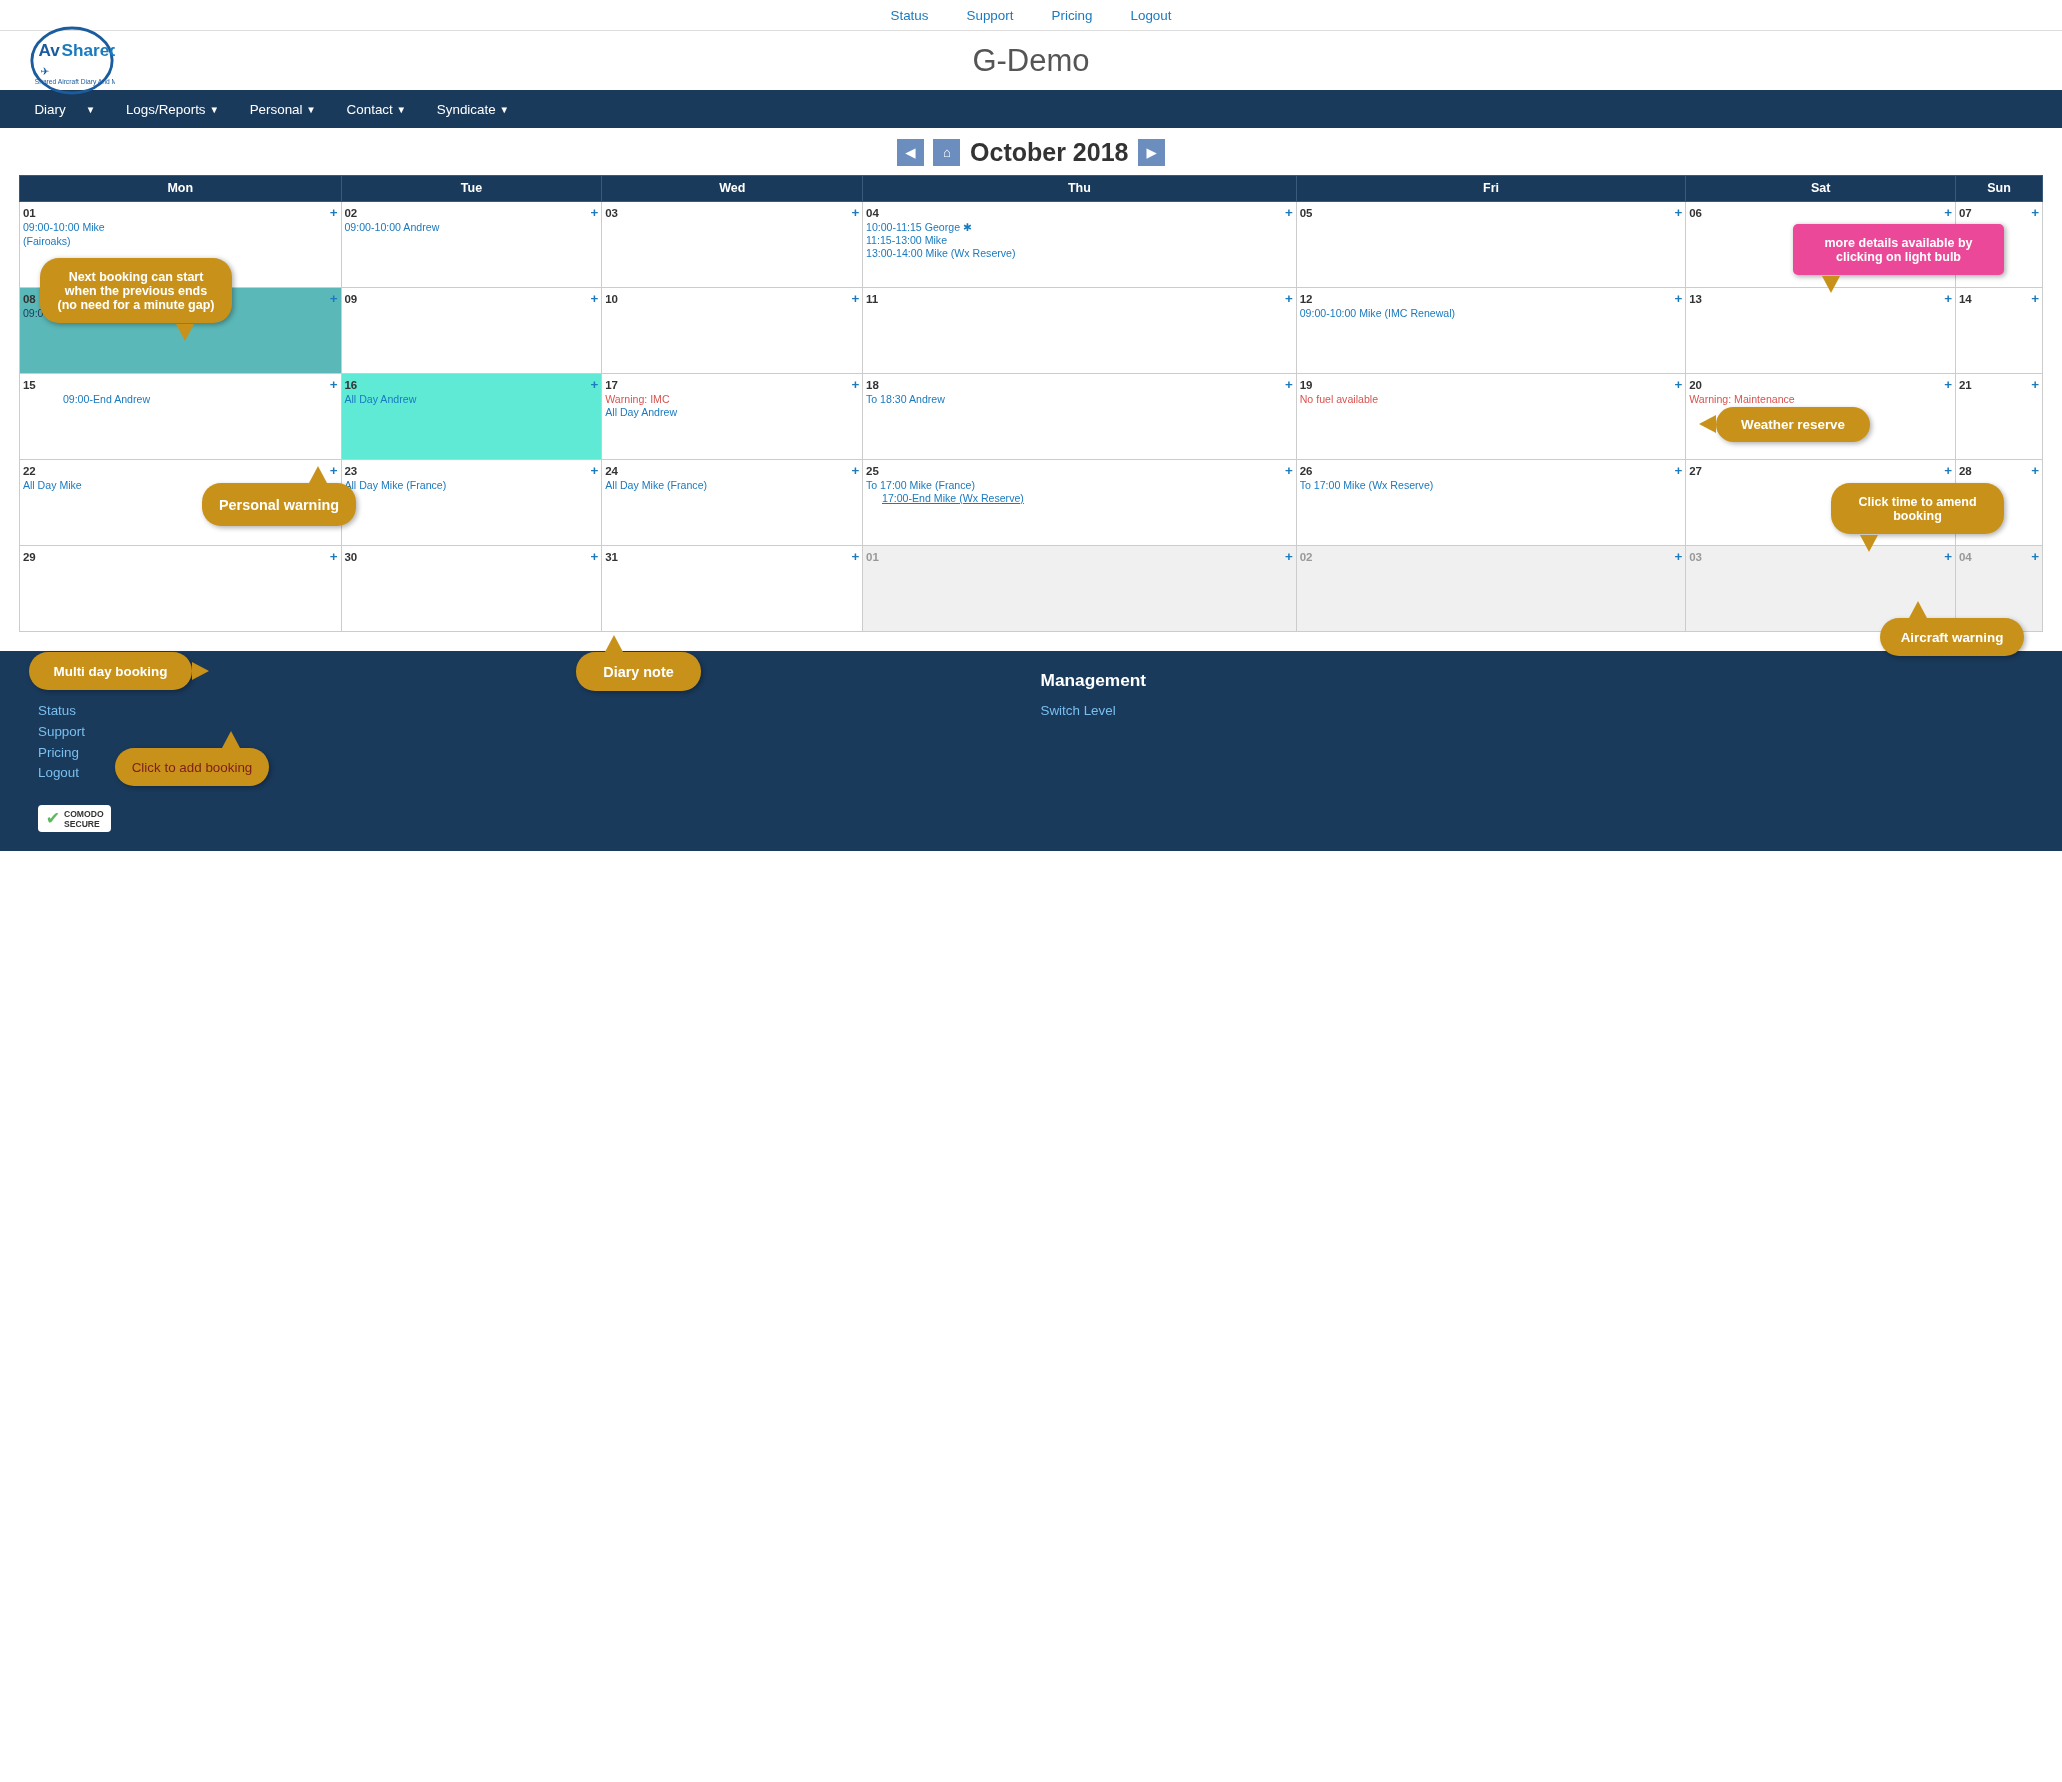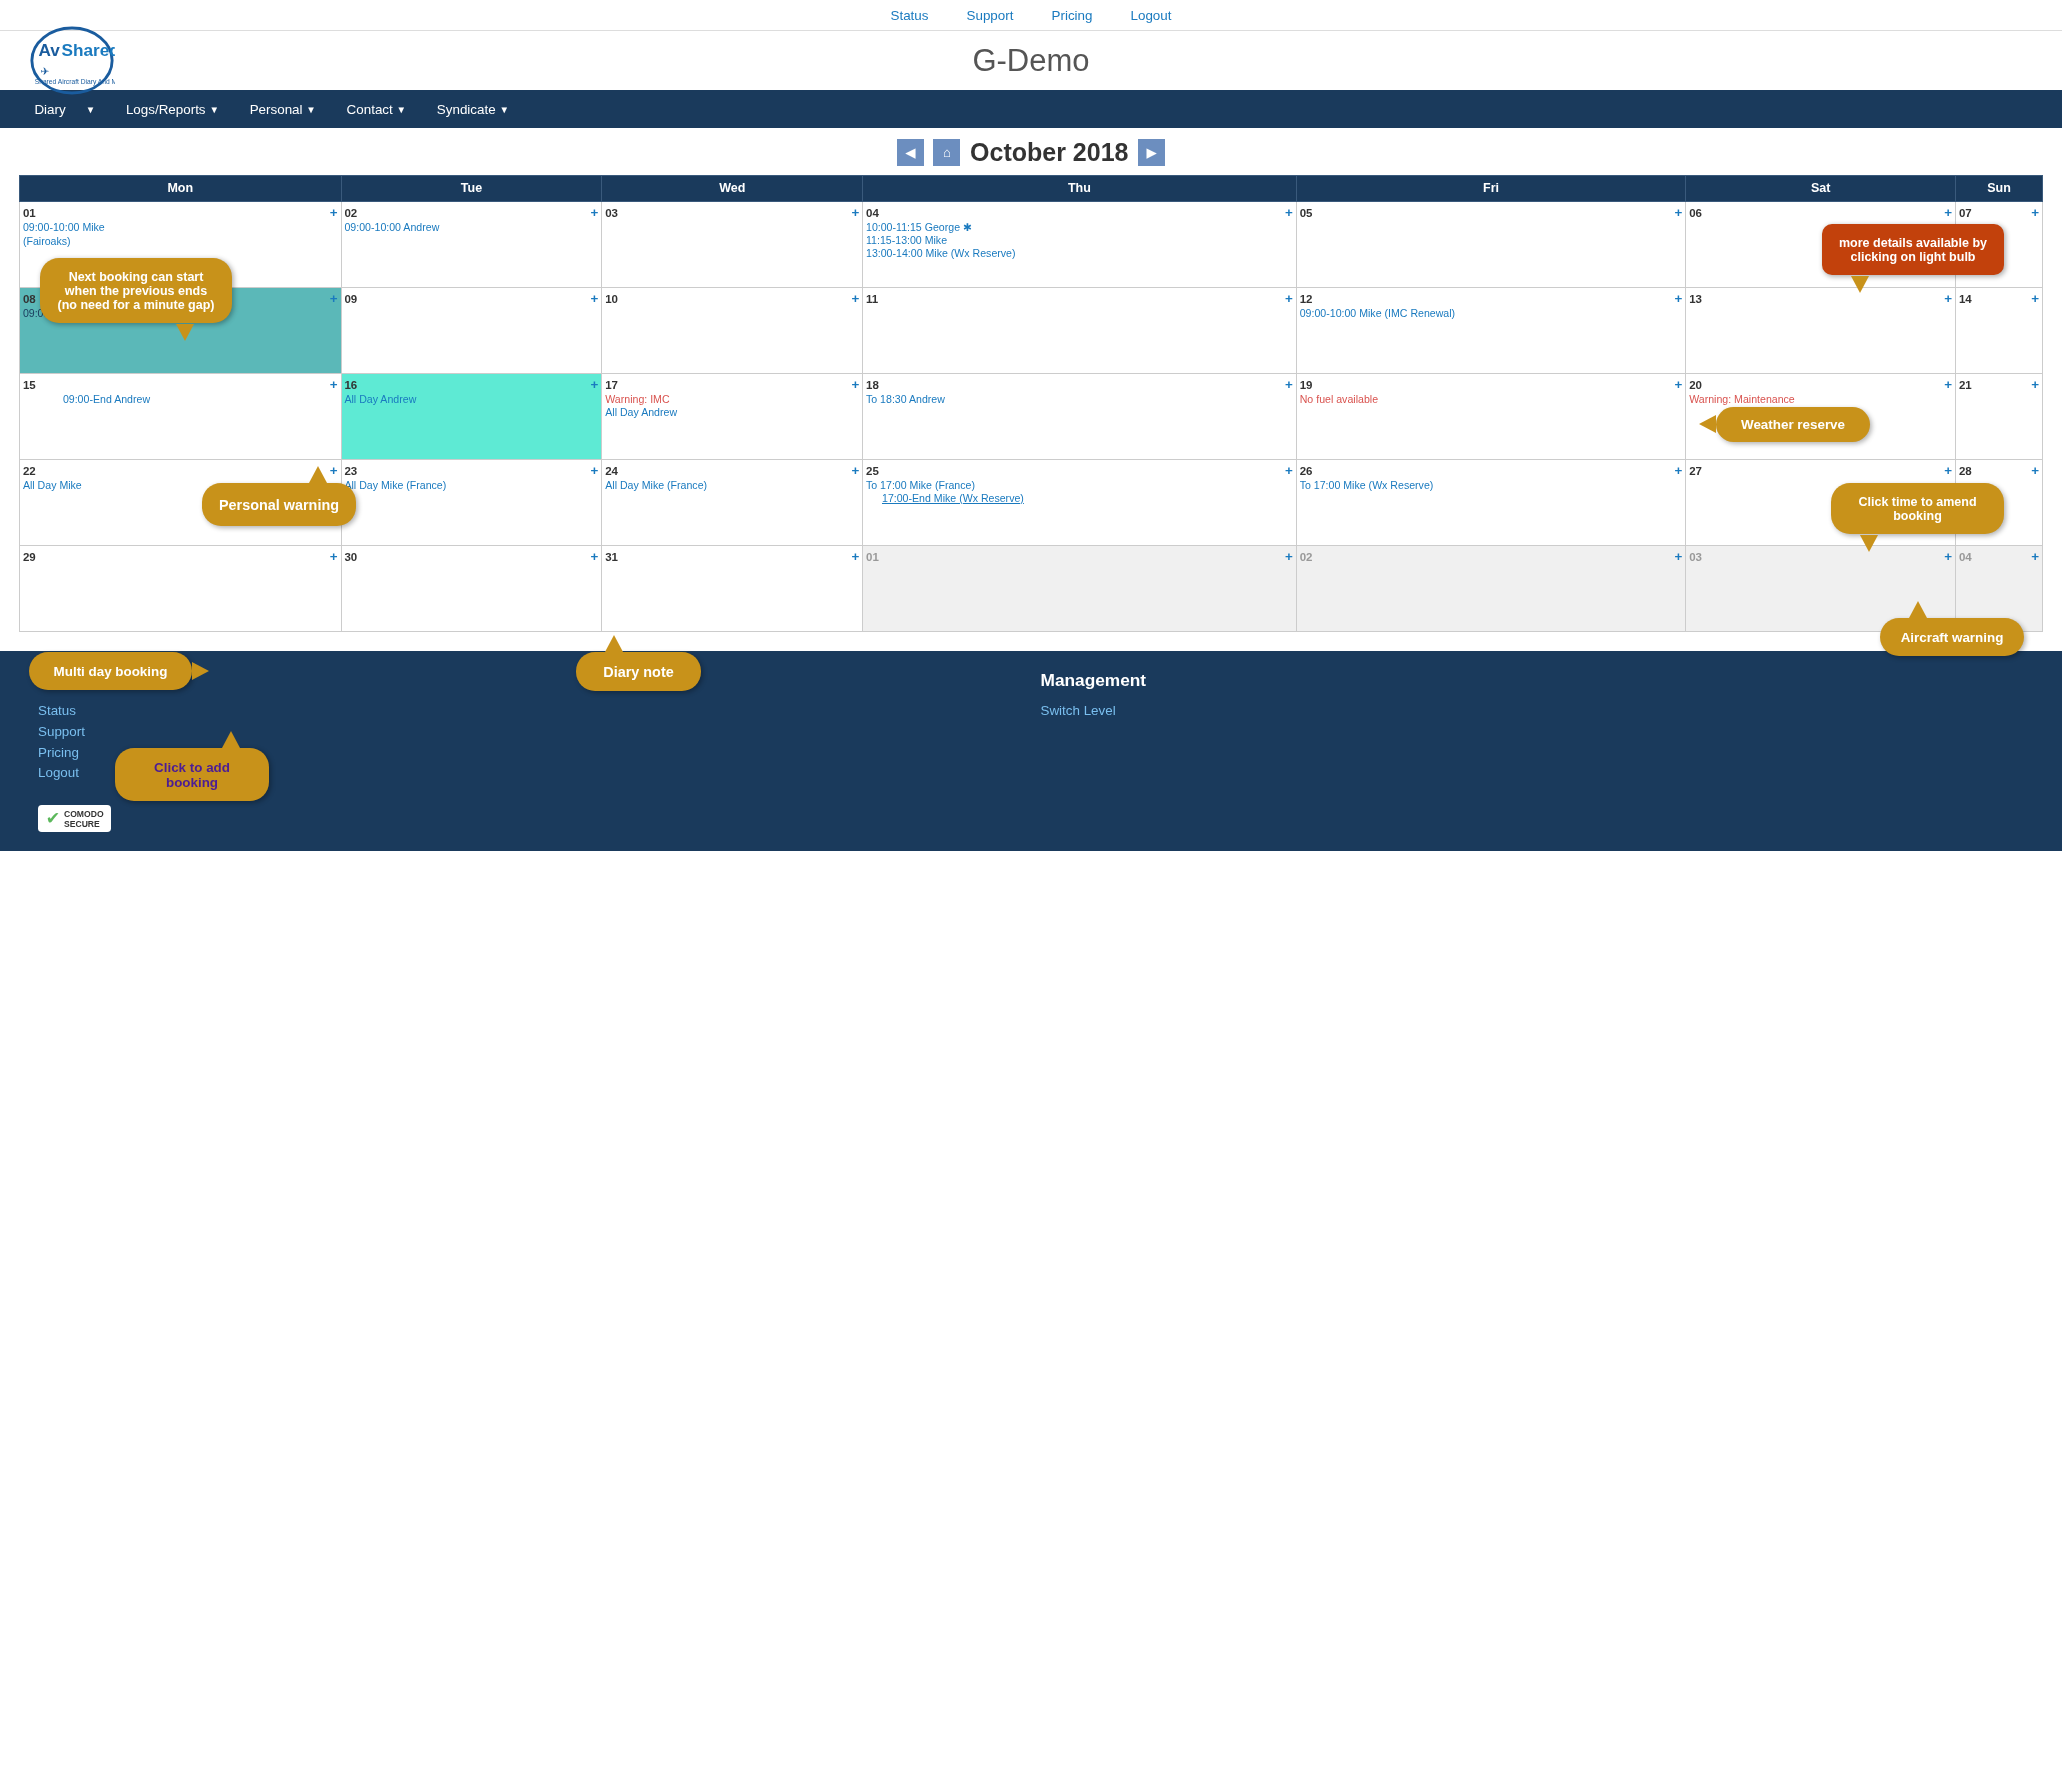--- a/index.html
+++ b/index.html
@@ -330,22 +330,22 @@
     position:absolute; top:130px; left:40px; width:192px;
     background:#c8921a; color:#fff; border-radius:19px; padding:11.5px 15.4px;
     font-size:12.5px; font-weight:bold; text-align:center; z-index:100;
     box-shadow:1.9px 1.9px 5.8px rgba(0,0,0,0.3);">
     <span>Next booking can start when the previous ends (no need for a minute gap)</span>
     
     <div style="position:absolute;bottom:-17.3px;right:38px;width:0;height:0;border-left:9.6px solid transparent;border-right:9.6px solid transparent;border-top:17.3px solid #c8921a;"></div>
   </div>
 
   <div style="
-    position:absolute; top:96px; right:58px; width:182px;
-    background:#c2410c; color:#fff; border-radius:10px; padding:11.5px 15.4px;
+    position:absolute; top:96px; right:58px; width:211px;
+    background:#ec4899; color:#fff; border-radius:5px; padding:11.5px 15.4px;
     font-size:12.5px; font-weight:bold; text-align:center; z-index:100;
     box-shadow:1.9px 1.9px 5.8px rgba(0,0,0,0.3);">
     <span>more details available by clicking on light bulb</span>
     
     <div style="position:absolute;bottom:-17.3px;left:29px;width:0;height:0;border-left:9.6px solid transparent;border-right:9.6px solid transparent;border-top:17.3px solid #c8921a;"></div>
   </div>
 
   <div style="
     position:absolute; top:279px; right:192px; width:154px;
     background:#c8921a; color:#fff; border-radius:19px; padding:9.6px 15.4px;
@@ -401,22 +401,22 @@
     background:#c8921a; color:#fff; border-radius:19px; padding:11.5px 15.4px;
     font-size:13.4px; font-weight:bold; text-align:center; z-index:100;
     box-shadow:1.9px 1.9px 5.8px rgba(0,0,0,0.3);">
     <span>Aircraft warning</span>
     
     <div style="position:absolute;top:-17.3px;left:29px;width:0;height:0;border-left:9.6px solid transparent;border-right:9.6px solid transparent;border-bottom:17.3px solid #c8921a;"></div>
   </div>
 
   <div style="
     position:absolute; top:620px; left:115px; width:154px;
-    background:#c8921a; color:#4c1d95; border-radius:19px; padding:11.5px 15.4px;
-    font-size:13.4px; font-weight:bold; text-align:center; z-index:100;
+    background:#c8921a; color:#7f1d1d; border-radius:19px; padding:11.5px 15.4px;
+    font-size:13.4px; font-weight:normal; text-align:center; z-index:100;
     box-shadow:1.9px 1.9px 5.8px rgba(0,0,0,0.3);">
     <span>Click to add booking</span>
     
     <div style="position:absolute;top:-17.3px;right:29px;width:0;height:0;border-left:9.6px solid transparent;border-right:9.6px solid transparent;border-bottom:17.3px solid #c8921a;"></div>
   </div>
 
 </div>
 
 <div style="background:#1a3a5c;color:#fff;padding:19px 38px;margin-top:9.6px;">
   <div style="display:grid;grid-template-columns:1fr 1fr;gap:19px;">

